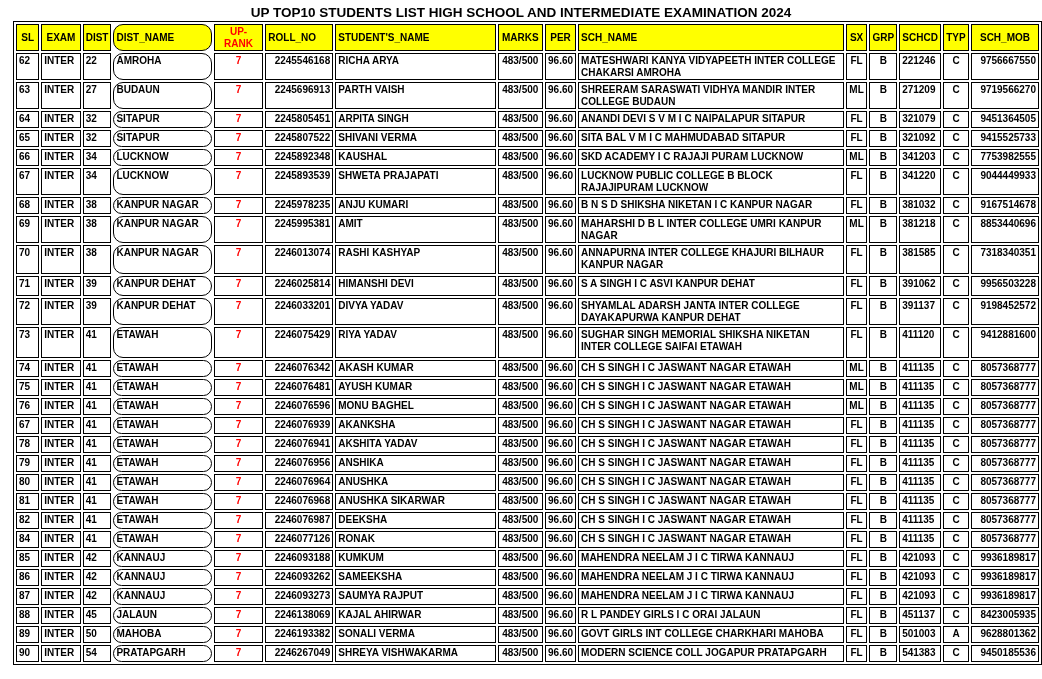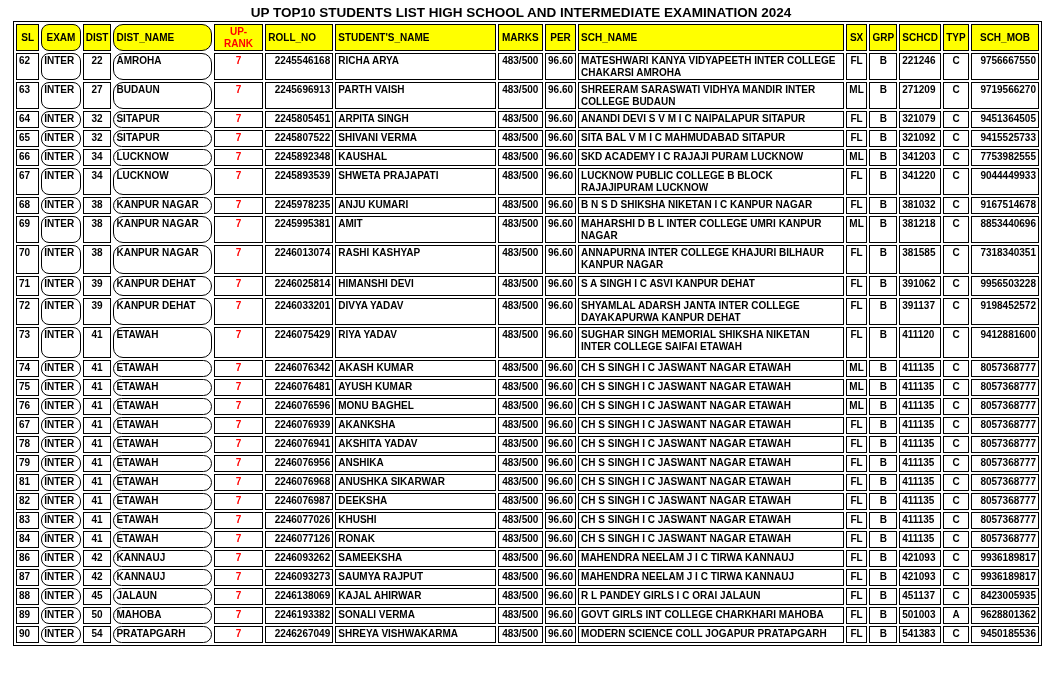--- a/index.html
+++ b/index.html
@@ -21,22 +21,22 @@
     line-height:11.5px;
     padding:1px 2px;
     vertical-align:top;
     overflow:hidden;
   }
   th{background:var(--header-bg,#FFFF00);vertical-align:middle;height:15px;}
   td{height:13px;background:#fff;white-space:nowrap;}
   td.col-sch_name{white-space:normal;}
   
   .col-sl{width:18px;}
-  .col-exam{width:34px;text-align:left;border-radius:8px;}
-  .col-dist{width:20px;text-align:center;}
+  .col-exam{width:34px;text-align:left;}
+  .col-dist{width:20px;}
   .col-dist_name{width:94px;text-align:left;border-radius:10px;}
   .col-up_rank{width:46px;text-align:center;}
   .col-roll_no{width:63px;text-align:right;}
   .col-student_name{width:160px;text-align:left;}
   .col-marks{width:40px;text-align:center;}
   .col-per{width:25px;text-align:center;}
   .col-sch_name{width:290px;text-align:left;}
   .col-sx{width:16px;text-align:center;}
   .col-grp{width:20px;text-align:center;}
   .col-schcd{width:36px;text-align:left;}
@@ -379,20 +379,37 @@
           <td class="col-student_name">ANSHIKA</td>
           <td class="col-marks">483/500</td>
           <td class="col-per">96.60</td>
           <td class="col-sch_name">CH S SINGH I C JASWANT NAGAR ETAWAH</td>
           <td class="col-sx">FL</td>
           <td class="col-grp">B</td>
           <td class="col-schcd">411135</td>
           <td class="col-typ">C</td>
           <td class="col-sch_mob">8057368777</td>
         </tr>
+        <tr data-sl="80">
+          <td class="col-sl">80</td>
+          <td class="col-exam">INTER</td>
+          <td class="col-dist">41</td>
+          <td class="col-dist_name">ETAWAH</td>
+          <td class="col-up_rank">7</td>
+          <td class="col-roll_no">2246076964</td>
+          <td class="col-student_name">ANUSHKA</td>
+          <td class="col-marks">483/500</td>
+          <td class="col-per">96.60</td>
+          <td class="col-sch_name">CH S SINGH I C JASWANT NAGAR ETAWAH</td>
+          <td class="col-sx">FL</td>
+          <td class="col-grp">B</td>
+          <td class="col-schcd">411135</td>
+          <td class="col-typ">C</td>
+          <td class="col-sch_mob">8057368777</td>
+        </tr>
         <tr data-sl="81">
           <td class="col-sl">81</td>
           <td class="col-exam">INTER</td>
           <td class="col-dist">41</td>
           <td class="col-dist_name">ETAWAH</td>
           <td class="col-up_rank">7</td>
           <td class="col-roll_no">2246076968</td>
           <td class="col-student_name">ANUSHKA SIKARWAR</td>
           <td class="col-marks">483/500</td>
           <td class="col-per">96.60</td>
@@ -413,53 +430,53 @@
           <td class="col-student_name">DEEKSHA</td>
           <td class="col-marks">483/500</td>
           <td class="col-per">96.60</td>
           <td class="col-sch_name">CH S SINGH I C JASWANT NAGAR ETAWAH</td>
           <td class="col-sx">FL</td>
           <td class="col-grp">B</td>
           <td class="col-schcd">411135</td>
           <td class="col-typ">C</td>
           <td class="col-sch_mob">8057368777</td>
         </tr>
-        <tr data-sl="83">
-          <td class="col-sl">83</td>
-          <td class="col-exam">INTER</td>
-          <td class="col-dist">41</td>
-          <td class="col-dist_name">ETAWAH</td>
-          <td class="col-up_rank">7</td>
-          <td class="col-roll_no">2246077026</td>
-          <td class="col-student_name">KHUSHI</td>
-          <td class="col-marks">483/500</td>
-          <td class="col-per">96.60</td>
-          <td class="col-sch_name">CH S SINGH I C JASWANT NAGAR ETAWAH</td>
-          <td class="col-sx">FL</td>
-          <td class="col-grp">B</td>
-          <td class="col-schcd">411135</td>
-          <td class="col-typ">C</td>
-          <td class="col-sch_mob">8057368777</td>
-        </tr>
         <tr data-sl="84">
           <td class="col-sl">84</td>
           <td class="col-exam">INTER</td>
           <td class="col-dist">41</td>
           <td class="col-dist_name">ETAWAH</td>
           <td class="col-up_rank">7</td>
           <td class="col-roll_no">2246077126</td>
           <td class="col-student_name">RONAK</td>
           <td class="col-marks">483/500</td>
           <td class="col-per">96.60</td>
           <td class="col-sch_name">CH S SINGH I C JASWANT NAGAR ETAWAH</td>
           <td class="col-sx">FL</td>
           <td class="col-grp">B</td>
           <td class="col-schcd">411135</td>
           <td class="col-typ">C</td>
           <td class="col-sch_mob">8057368777</td>
+        </tr>
+        <tr data-sl="85">
+          <td class="col-sl">85</td>
+          <td class="col-exam">INTER</td>
+          <td class="col-dist">42</td>
+          <td class="col-dist_name">KANNAUJ</td>
+          <td class="col-up_rank">7</td>
+          <td class="col-roll_no">2246093188</td>
+          <td class="col-student_name">KUMKUM</td>
+          <td class="col-marks">483/500</td>
+          <td class="col-per">96.60</td>
+          <td class="col-sch_name">MAHENDRA NEELAM J I C TIRWA KANNAUJ</td>
+          <td class="col-sx">FL</td>
+          <td class="col-grp">B</td>
+          <td class="col-schcd">421093</td>
+          <td class="col-typ">C</td>
+          <td class="col-sch_mob">9936189817</td>
         </tr>
         <tr data-sl="86">
           <td class="col-sl">86</td>
           <td class="col-exam">INTER</td>
           <td class="col-dist">42</td>
           <td class="col-dist_name">KANNAUJ</td>
           <td class="col-up_rank">7</td>
           <td class="col-roll_no">2246093262</td>
           <td class="col-student_name">SAMEEKSHA</td>
           <td class="col-marks">483/500</td>

